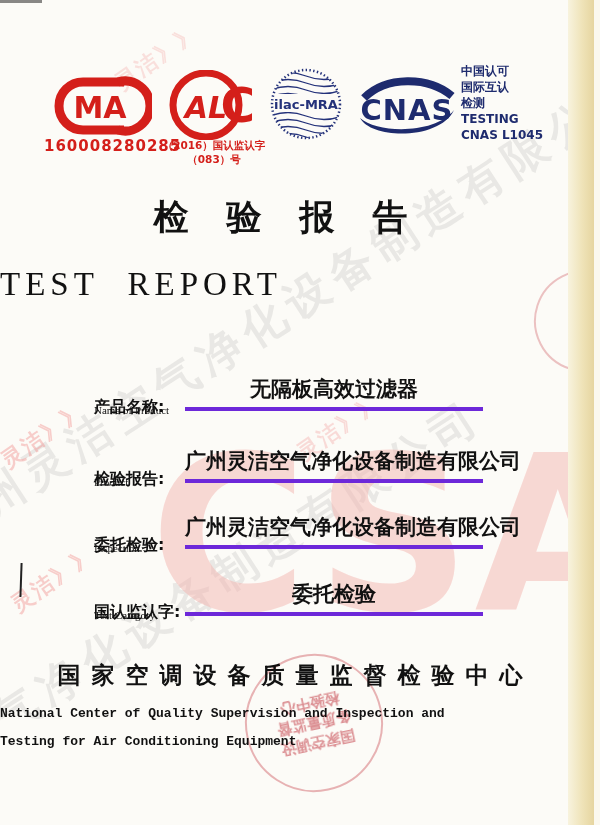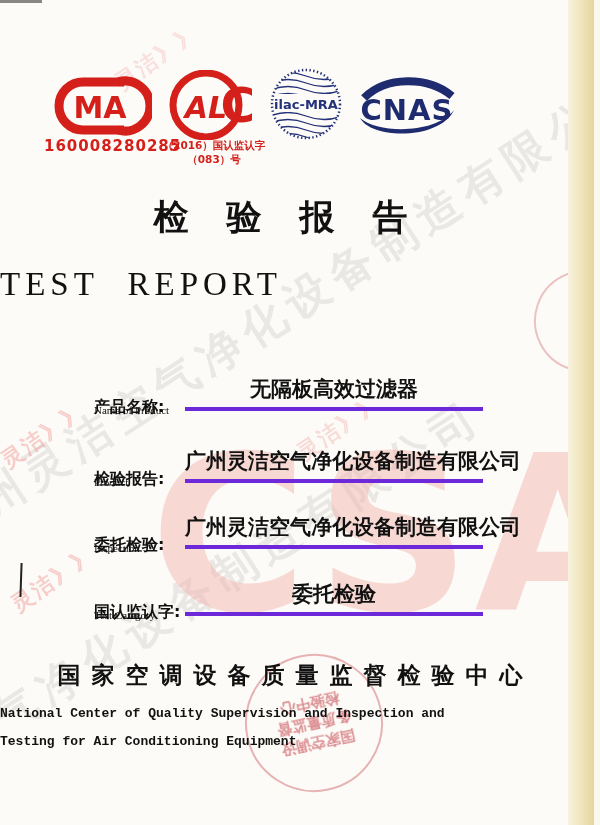--- a/index.html
+++ b/index.html
@@ -120,20 +120,27 @@
       <circle cx="38" cy="38" r="34" fill="none" stroke="#24327a" stroke-width="2.5" stroke-dasharray="1.4 2.4"></circle>
       <text x="38" y="42.5" text-anchor="middle" font-size="13" font-weight="bold" fill="#24327a" font-family="DejaVu Sans, sans-serif">ilac-MRA</text>
     </svg>
 
     <svg style="left:356px;top:76px;" width="102" height="66" viewBox="0 0 102 66">
       <path d="M8,22 C30,0 72,0 96,20" fill="none" stroke="#1e2b6e" stroke-width="8"></path>
       <path d="M4,42 C22,58 80,58 98,34 C84,64 16,64 4,42 Z" fill="#1e2b6e"></path>
       <text x="51" y="44" text-anchor="middle" font-size="29" font-weight="bold" fill="#1e2b6e" font-family="DejaVu Sans, sans-serif" letter-spacing="1">CNAS</text>
     </svg>
 
+    <div class="cnas-lines">
+      <div>中国认可</div>
+      <div>国际互认</div>
+      <div>检测</div>
+      <div>TESTING</div>
+      <div>CNAS L1045</div>
+    </div>
 
     <div class="title-cn">检验报告</div>
     <div class="title-en">TEST REPORT</div>
 
     <div class="field" style="top:381px;">
       <div class="lbl-cn">产品名称:</div>
       <div class="lbl-en">Name of Product</div>
       <div class="val-line">无隔板高效过滤器</div>
     </div>
     <div class="field" style="top:453px;">

